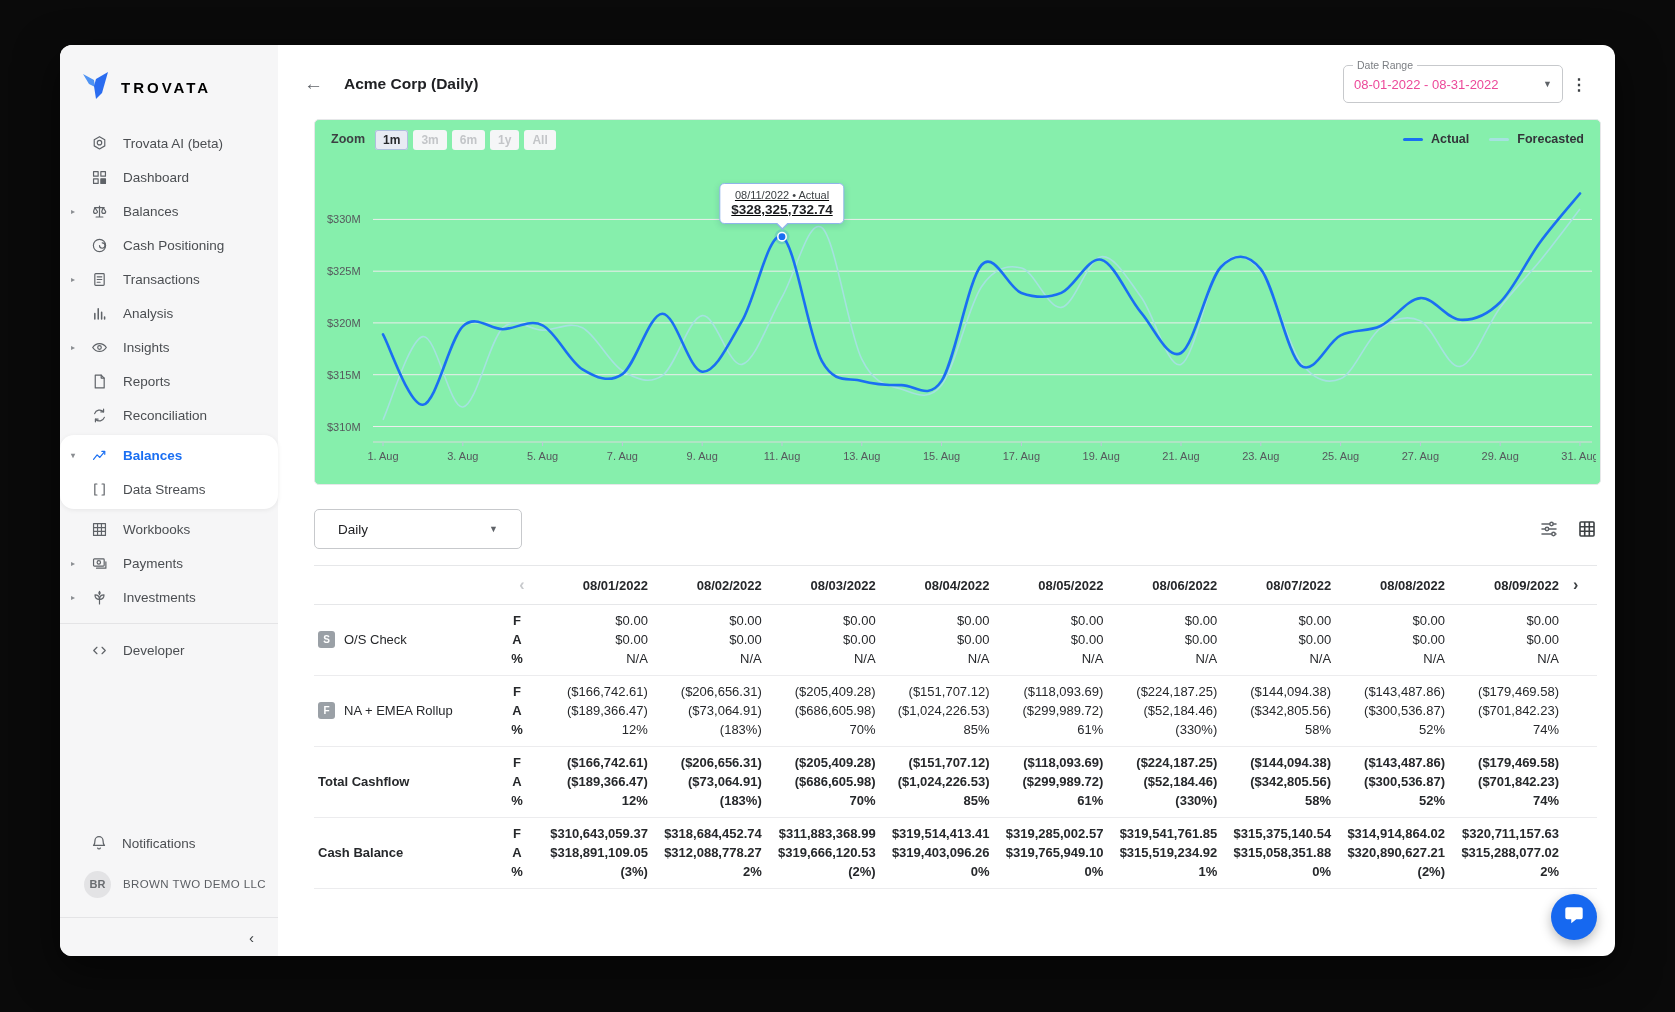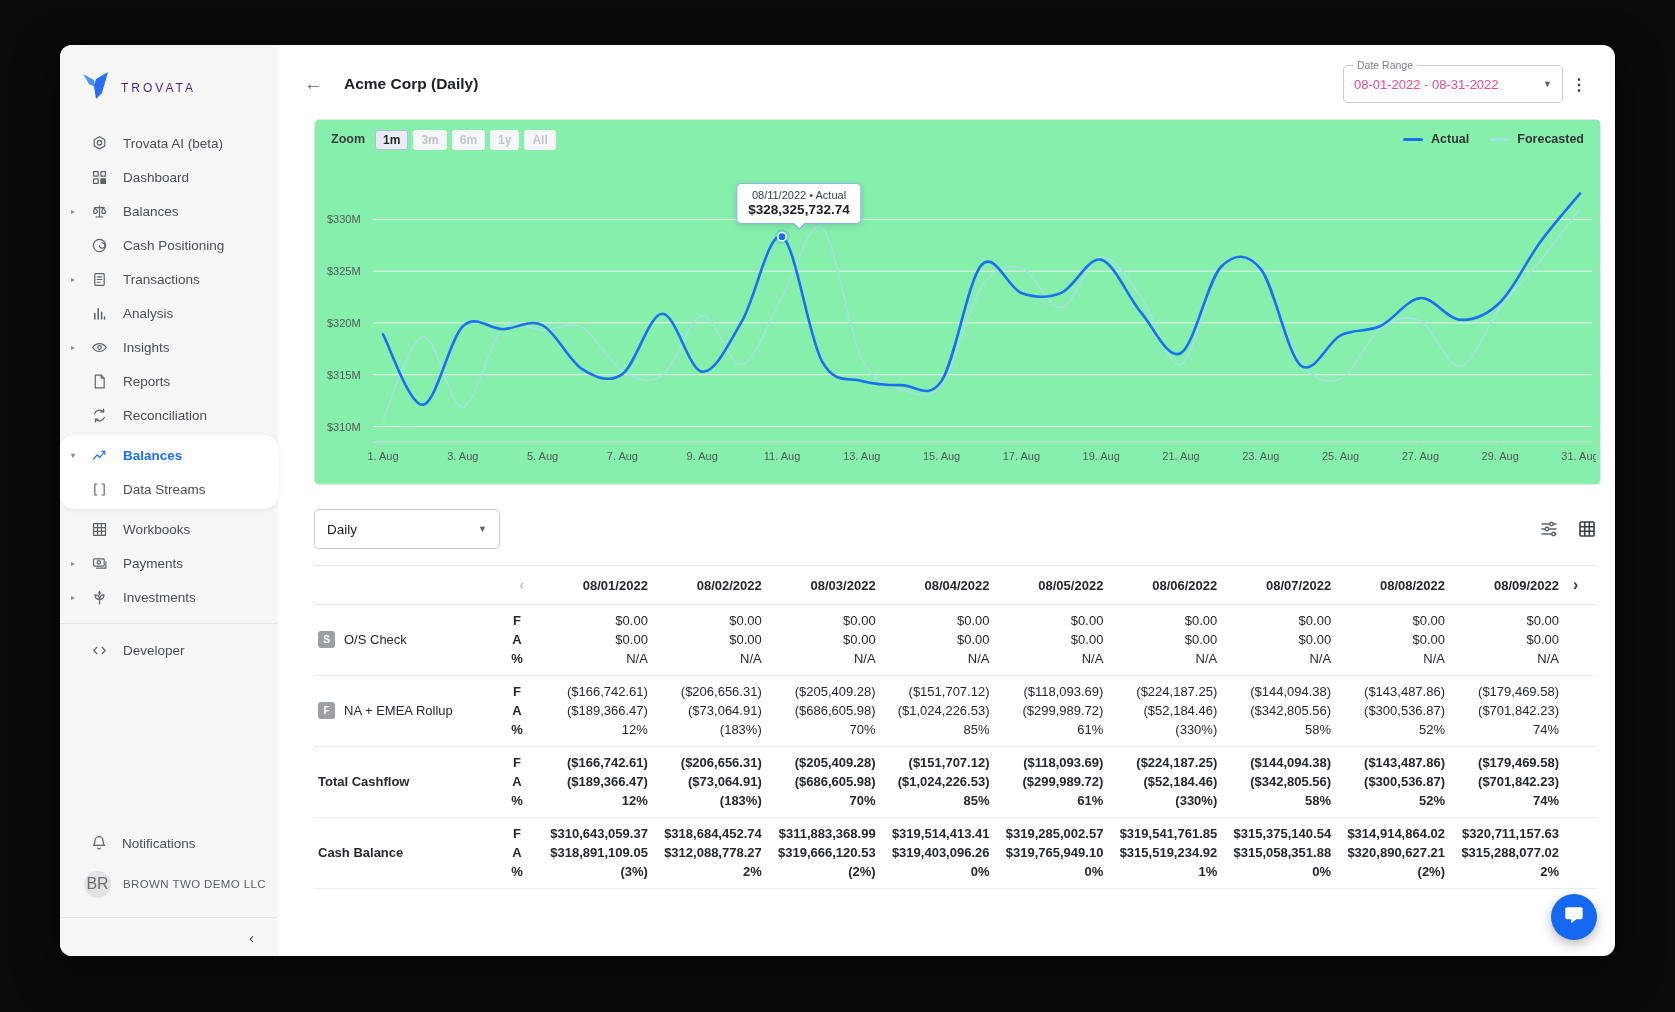--- a/index.html
+++ b/index.html
@@ -1,35 +1,35 @@
 <!DOCTYPE html>
 <html><head>
 <meta charset="utf-8">
 <style>
   html,body{margin:0;padding:0}
   body{width:1675px;height:1012px;background:#0a0a0a;font-family:"Liberation Sans",sans-serif;position:relative;overflow:hidden;-webkit-font-smoothing:antialiased}
   .window{position:absolute;left:60px;top:45px;width:1555px;height:911px;background:#fff;border-radius:12px;overflow:hidden;display:flex;box-shadow:0 14px 44px rgba(0,0,0,.6)}
   
   .sidebar{width:218px;background:#f6f6f7;flex-shrink:0;display:flex;flex-direction:column}
   .logo-row{display:flex;align-items:center;gap:12px;padding:26px 18px 20px 22px}
-  .brand{font-size:12px;font-weight:400;letter-spacing:3px;color:#4c1d95}
+  .brand{font-size:15px;font-weight:700;letter-spacing:3px;color:#000000}
   .nav{padding-top:2px}
   .nav-item{position:relative;display:flex;align-items:center;gap:15px;height:34px;padding-left:30px;font-size:13.5px;color:#4b4e52;cursor:pointer}
   .nav-item .caret{position:absolute;left:11px;font-size:8px;color:#8a8d91}
   .nav-item .ic{width:18px;height:18px;color:#5f6368;display:flex;align-items:center;justify-content:center;flex-shrink:0}
   .nav-item .ic svg{width:17px;height:17px}
   .nav-item.active{color:#1a6ff2;font-weight:700}
   .nav-item.active .ic{color:#1a6ff2}
   .nav-group{background:#fff;border-radius:14px;box-shadow:0 1px 5px rgba(0,0,0,.07);padding:3px 0;margin:3px 0}
   .sdivider{height:1px;background:#e4e4e6;margin:9px 0}
   .side-spacer{flex:1}
   .notif-row{display:flex;align-items:center;gap:14px;height:36px;padding-left:30px;font-size:13.5px;color:#4b4e52;cursor:pointer}
   .notif-row .ic{width:18px;height:18px;color:#5f6368;display:flex}
   .account-row{display:flex;align-items:center;gap:12px;height:46px;padding-left:24px;cursor:pointer;margin-bottom:10px}
-  .avatar{width:27px;height:27px;border-radius:50%;background:#e3e3e5;color:#6a6d71;font-size:16px;font-weight:400;display:flex;align-items:center;justify-content:center}
+  .avatar{width:27px;height:27px;border-radius:50%;background:#e3e3e5;color:#6a6d71;font-size:11px;font-weight:700;display:flex;align-items:center;justify-content:center}
   .account-name{font-size:11.5px;letter-spacing:.4px;color:#5b5e63}
   .collapse-row{border-top:1px solid #e4e4e6;height:38px;display:flex;align-items:center;justify-content:flex-end;padding-right:24px;color:#3c4043;font-size:15px;cursor:pointer}
   
   .main{flex:1;display:flex;flex-direction:column;position:relative;min-width:0}
   .header{display:flex;align-items:center;padding:20px 20px 14px 26px}
   .back-btn{width:28px;font-size:19px;color:#5f6368;cursor:pointer}
   .page-title{font-size:15.5px;font-weight:700;color:#202124;margin-left:12px}
   .header-right{margin-left:auto;display:flex;align-items:center;}
   .date-range{position:relative;width:198px;height:36px;border:1px solid #c7c9cc;border-radius:5px;display:flex;align-items:center;padding:0 10px;cursor:pointer;background:#fff}
   .dr-label{position:absolute;top:-7px;left:9px;background:#fff;padding:0 4px;font-size:10.5px;color:#7b7e83}
@@ -46,21 +46,21 @@
   .legend-item{display:flex;align-items:center;gap:8px;font-size:12.5px;font-weight:700;color:#33353a;cursor:pointer}
   .legend-swatch{width:20px;height:3px;border-radius:2px}
   .chart-wrap{position:relative;padding:0 2px 2px 4px}
   .tooltip{position:absolute;background:#fff;border:1px solid #8fb4ea;border-radius:5px;padding:5px 11px 6px;text-align:center;box-shadow:0 2px 6px rgba(40,70,130,.18);white-space:nowrap;z-index:3}
   .tooltip::before{content:"";position:absolute;left:50%;bottom:-7px;margin-left:-7px;border:7px solid transparent;border-bottom:0;border-top-color:#8fb4ea}
   .tooltip::after{content:"";position:absolute;left:50%;bottom:-5.5px;margin-left:-6px;border:6px solid transparent;border-bottom:0;border-top-color:#fff}
   .tt-title{font-size:11px;color:#3c4043}
   .tt-value{font-size:13.5px;font-weight:700;color:#202124;margin-top:1px}
   
   .controls-row{display:flex;align-items:center;margin:24px 18px 0 36px}
-  .period-select{width:160px;height:38px;border:1px solid #c7c9cc;border-radius:5px;display:flex;align-items:center;padding:0 12px;font-size:13.5px;color:#202124;cursor:pointer;background:#fff}
+  .period-select{width:160px;height:38px;border:1px solid #c7c9cc;border-radius:5px;display:flex;align-items:center;padding:0 23px;font-size:13.5px;color:#202124;cursor:pointer;background:#fff}
   .ps-caret{margin-left:auto;color:#5f6368;font-size:9px}
   .controls-icons{margin-left:auto;display:flex;gap:18px;align-items:center}
   .cicon{width:20px;height:20px;color:#5f6368;cursor:pointer}
   .cicon.dark{color:#3c4043}
   .cicon svg{width:20px;height:20px}
   
   .table-wrap{margin:16px 18px 0 36px}
   table{width:100%;border-collapse:collapse;table-layout:fixed}
   thead th{border-top:1px solid #e6e7e9;border-bottom:1px solid #e6e7e9;height:38px;font-size:13px;font-weight:700;color:#26282b;text-align:right;padding:0 10px 0 0;white-space:nowrap}
   thead th.label-col,thead th.fa-col{text-align:center;padding:0}
@@ -336,21 +336,21 @@
             <text x="1101.4" y="312" font-size="11" fill="#55585c" text-anchor="middle" font-family="Liberation Sans,sans-serif">27. Aug</text>
             <line x1="1181.2" y1="294" x2="1181.2" y2="298" stroke="#bcc8da" stroke-width="1"></line>
             <text x="1181.2" y="312" font-size="11" fill="#55585c" text-anchor="middle" font-family="Liberation Sans,sans-serif">29. Aug</text>
             <line x1="1261.0" y1="294" x2="1261.0" y2="298" stroke="#bcc8da" stroke-width="1"></line>
             <text x="1261.0" y="312" font-size="11" fill="#55585c" text-anchor="middle" font-family="Liberation Sans,sans-serif">31. Aug</text>
             <path d="M64.0 271.8C70.7 258.0 90.6 190.7 103.9 188.6C117.2 186.5 130.5 260.4 143.8 259.0C157.1 257.6 170.4 192.8 183.7 180.0C197.0 167.2 210.3 182.3 223.6 182.3C236.9 182.2 250.2 173.0 263.5 179.7C276.8 186.5 290.1 214.8 303.4 222.8C316.7 230.8 330.0 236.8 343.3 227.6C356.6 218.4 369.9 169.5 383.2 167.6C396.5 165.7 409.8 219.4 423.1 216.4C436.4 213.3 449.7 171.8 463.0 149.1C476.3 126.3 489.6 69.3 502.9 79.7C516.2 90.0 529.5 184.3 542.8 211.2C556.1 238.1 569.4 236.9 582.7 241.2C596.0 245.5 609.3 254.1 622.6 237.1C635.9 220.0 649.2 158.2 662.5 138.7C675.8 119.2 689.1 116.6 702.4 120.1C715.7 123.5 729.0 161.3 742.3 159.4C755.6 157.5 768.9 110.4 782.2 108.7C795.5 107.0 808.8 131.1 822.1 149.1C835.4 167.0 848.7 221.5 862.0 216.4C875.3 211.2 888.6 133.5 901.9 118.0C915.2 102.5 928.5 107.1 941.8 123.2C955.1 139.2 968.4 196.3 981.7 214.3C995.0 232.2 1008.3 236.5 1021.6 230.8C1034.9 225.2 1048.2 189.8 1061.5 180.1C1074.8 170.5 1088.1 166.5 1101.4 172.9C1114.7 179.3 1128.0 220.7 1141.3 218.4C1154.6 216.2 1167.9 177.0 1181.2 159.4C1194.5 141.8 1207.8 129.2 1221.1 112.8C1234.4 96.4 1254.3 69.7 1261.0 61.1" fill="none" stroke="#a5e2df" stroke-width="1.6"></path>
             <path d="M64.0 186.4C70.7 198.2 90.6 258.2 103.9 256.8C117.2 255.5 130.5 191.0 143.8 178.4C157.1 165.7 170.4 181.3 183.7 181.2C197.0 181.0 210.3 170.6 223.6 177.3C236.9 184.0 250.2 213.2 263.5 221.3C276.8 229.4 290.1 235.4 303.4 226.1C316.7 216.8 330.0 166.1 343.3 165.7C356.6 165.3 369.9 222.5 383.2 223.7C396.5 224.9 409.8 195.4 423.1 172.9C436.4 150.4 449.7 82.0 463.0 88.7C476.3 95.4 489.6 189.2 502.9 213.2C516.2 237.3 529.5 228.9 542.8 232.9C556.1 236.9 569.4 237.1 582.7 237.1C596.0 237.1 609.3 252.9 622.6 232.9C635.9 212.9 649.2 131.6 662.5 117.0C675.8 102.3 689.1 140.3 702.4 144.9C715.7 149.6 729.0 150.4 742.3 144.9C755.6 139.4 768.9 108.5 782.2 111.8C795.5 115.1 808.8 149.1 822.1 164.6C835.4 180.1 848.7 212.6 862.0 205.0C875.3 197.4 888.6 133.0 901.9 119.0C915.2 105.1 928.5 104.7 941.8 121.1C955.1 137.5 968.4 206.3 981.7 217.4C995.0 228.4 1008.3 193.9 1021.6 187.4C1034.9 180.8 1048.2 184.3 1061.5 178.0C1074.8 171.8 1088.1 151.1 1101.4 150.1C1114.7 149.1 1128.0 171.1 1141.3 171.8C1154.6 172.5 1167.9 167.2 1181.2 154.2C1194.5 141.3 1207.8 112.3 1221.1 94.2C1234.4 76.1 1254.3 53.6 1261.0 45.5" fill="none" stroke="#1a6ff2" stroke-width="2.6" stroke-linecap="round"></path>
             <circle cx="463" cy="88.7011764705884" r="7.5" fill="#1a6ff2" opacity="0.2"></circle>
             <circle cx="463" cy="88.7011764705884" r="4.2" fill="#1a6ff2" stroke="#fff" stroke-width="1.6"></circle>
           </svg>
-        <div class="tooltip" id="tooltip" style="left: 484px; top: 75.7012px; transform: translate(-50%, -100%);">
+        <div class="tooltip" id="tooltip" style="left: 467px; top: 75.7012px; transform: translate(-50%, -100%); text-decoration: underline;">
           <div class="tt-title">08/11/2022 • Actual</div>
           <div class="tt-value">$328,325,732.74</div>
         </div>
       </div>
     </div>
 
     <div class="controls-row">
       <div class="period-select">
         <span>Daily</span>
         <span class="ps-caret">▼</span>

